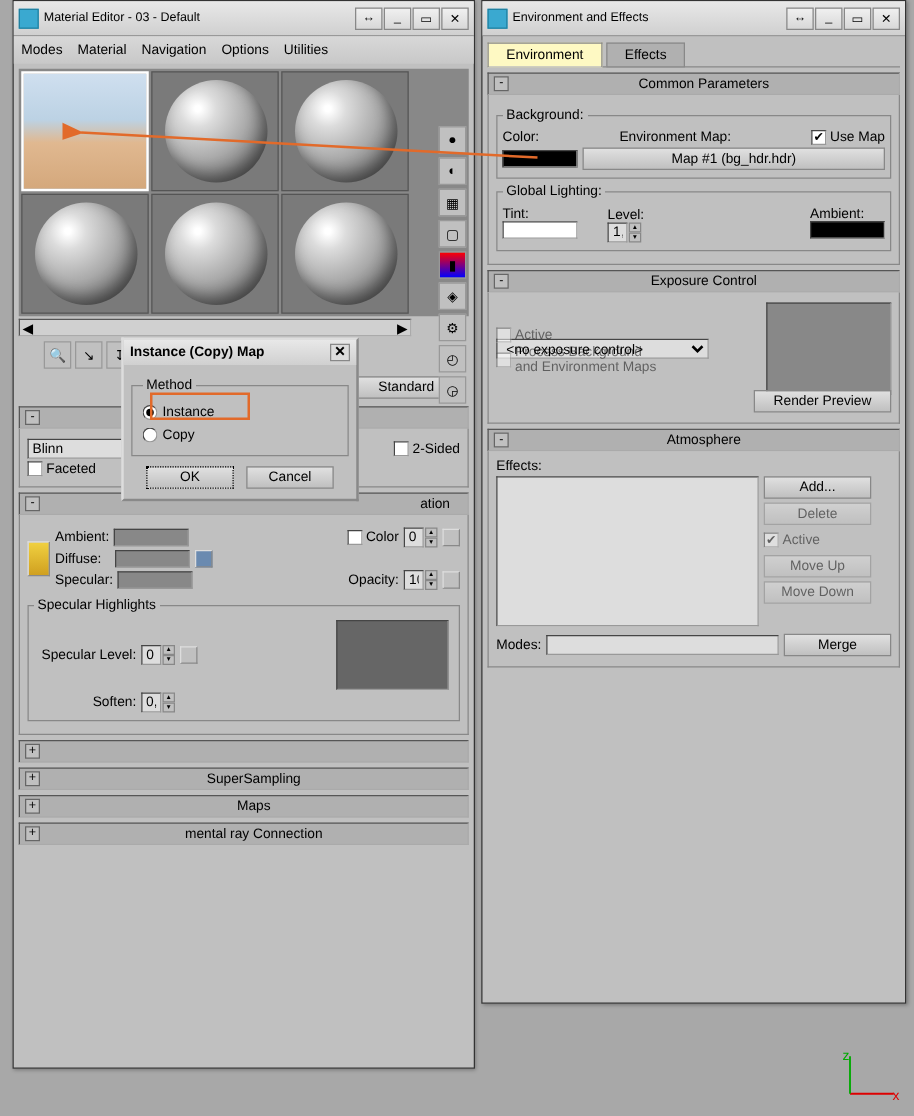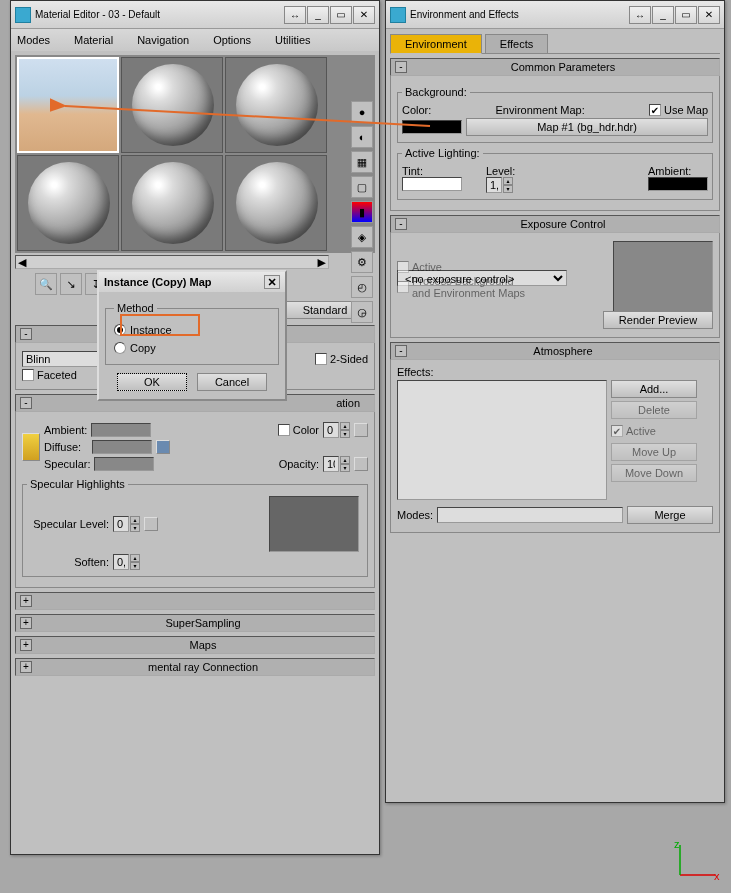--- a/index.html
+++ b/index.html
@@ -3,21 +3,21 @@
 <meta charset="utf-8">
 <style>
 * { margin: 0; padding: 0; box-sizing: border-box; font-family: "Segoe UI", Tahoma, sans-serif; font-size: 11px; }
 body { width: 731px; height: 893px; background: #a8a8a8; position: relative; overflow: hidden; }
 .window { position: absolute; background: #c0c0c0; border: 1px solid #333; box-shadow: 1px 1px 3px rgba(0,0,0,0.3); }
 .titlebar { height: 28px; background: linear-gradient(to bottom, #e8e8e8, #d0d0d0); display: flex; align-items: center; padding: 0 4px; border-bottom: 1px solid #999; }
 .titlebar .icon-app { width: 16px; height: 16px; background: #3aa9d0; border: 1px solid #2080a0; margin-right: 4px; }
 .titlebar .title { flex: 1; font-size: 10px; color: #000; }
 .titlebar .ctrls { display: flex; gap: 1px; }
 .titlebar .ctrl { width: 22px; height: 18px; background: linear-gradient(to bottom, #f0f0f0, #d8d8d8); border: 1px solid #888; display: flex; align-items: center; justify-content: center; font-size: 10px; cursor: pointer; }
-.menubar { height: 22px; background: linear-gradient(to bottom, #d8d8d8, #c8c8c8); display: flex; align-items: center; padding: 0 6px; gap: 24px; font-size: 11px; text-align: center; }
+.menubar { height: 22px; background: linear-gradient(to bottom, #d8d8d8, #c8c8c8); display: flex; align-items: center; padding: 0 6px; gap: 12px; font-size: 11px; text-align: center; }
 .menubar span { cursor: pointer; }
 .content { padding: 4px; }
 fieldset { border: 1px solid #888; margin: 4px 0; padding: 4px; position: relative; }
 legend { font-size: 11px; padding: 0 3px; }
 .rollout-head { background: #b0b0b0; border: 1px inset #aaa; height: 18px; display: flex; align-items: center; padding: 0 4px; margin-top: 4px; }
 .rollout-head .toggle { width: 12px; height: 12px; border: 1px solid #666; display: flex; align-items: center; justify-content: center; font-size: 10px; line-height: 1; margin-right: 4px; background: #c0c0c0; }
 .rollout-head .htitle { flex: 1; text-align: center; font-size: 11px; }
 .rollout-body { border: 1px solid #888; border-top: none; padding: 6px; background: #c0c0c0; }
 .btn { background: linear-gradient(to bottom, #e0e0e0, #c0c0c0); border: 1px solid #888; padding: 2px 8px; cursor: pointer; font-size: 11px; }
 input[type="text"], select { border: 1px inset #999; background: #ddd; padding: 1px 3px; font-size: 11px; height: 16px; }
@@ -36,21 +36,21 @@
 .color-swatch.mid { background: #888; }
 .checkbox { display: inline-flex; align-items: center; gap: 3px; }
 .checkbox .box { width: 12px; height: 12px; border: 1px inset #999; background: #fff; display: flex; align-items: center; justify-content: center; font-size: 10px; }
 .radio { display: inline-flex; align-items: center; gap: 4px; }
 .radio .r { width: 12px; height: 12px; border-radius: 50%; border: 1px inset #999; background: #fff; display: flex; align-items: center; justify-content: center; }
 .radio .r .dot { width: 6px; height: 6px; border-radius: 50%; background: #000; }
 .small-btn { width: 14px; height: 14px; background: #c0c0c0; border: 1px outset #ddd; display: inline-block; }
 .toolstrip-v { position: absolute; right: 4px; top: 50px; width: 24px; display: flex; flex-direction: column; gap: 3px; }
 .tool-icon { width: 22px; height: 22px; background: #c0c0c0; border: 1px solid #999; display: flex; align-items: center; justify-content: center; font-size: 11px; cursor: pointer; }
 .toolstrip-h { display: flex; gap: 3px; margin: 4px 0 4px 20px; align-items: center; }
-.tab { display: inline-block; padding: 3px 14px; border: 1px solid #888; border-bottom: 1px solid #c0c0c0; background: #eab308; position: relative; top: 1px; }
+.tab { display: inline-block; padding: 3px 14px; border: 1px solid #888; border-bottom: 1px solid #c0c0c0; background: #fef9c3; position: relative; top: 1px; }
 .tab.inactive { background: #b0b0b0; border-bottom: 1px solid #888; }
 .arrow { position: absolute; z-index: 100; pointer-events: none; }
 .dialog { position: absolute; background: #c0c0c0; border: 2px outset #ddd; z-index: 50; }
 .dialog .dlg-title { background: linear-gradient(to bottom, #e8e8e8, #d0d0d0); padding: 3px 5px; font-weight: bold; font-size: 11px; display: flex; justify-content: space-between; align-items: center; }
 .hl-box { position: absolute; border: 2px solid #e26a2a; z-index: 60; pointer-events: none; }
 .listbox { background: #ddd; border: 1px inset #999; }
 .row { display: flex; align-items: center; gap: 4px; margin: 2px 0; }
 .lbl { font-size: 11px; }
 .scroll-track { height: 14px; background: #d0d0d0; border: 1px inset #aaa; display: flex; justify-content: space-between; align-items: center; padding: 0 2px; }
 </style>
@@ -267,21 +267,21 @@
               <span class="box">✔</span>
               <span class="lbl">Use Map</span>
             </span>
         </div>
         <div class="row">
           <span class="color-swatch black"></span>
           <button class="btn" style="flex:1;">Map #1 (bg_hdr.hdr)</button>
         </div>
       </fieldset>
       <fieldset>
-        <legend>Active Lighting:</legend>
+        <legend>Global Lighting:</legend>
         <div class="row">
           <div><div class="lbl">Tint:</div><span class="color-swatch white"></span></div>
           <div style="margin-left:20px;"><div class="lbl">Level:</div><div class="spinner">
                 <input type="text" value="1,0" style="">
                 <span class="sp-btns">
                   <span class="sp-btn">▴</span>
                   <span class="sp-btn">▾</span>
                 </span>
               </div></div>
           <div style="flex:1;"></div>

